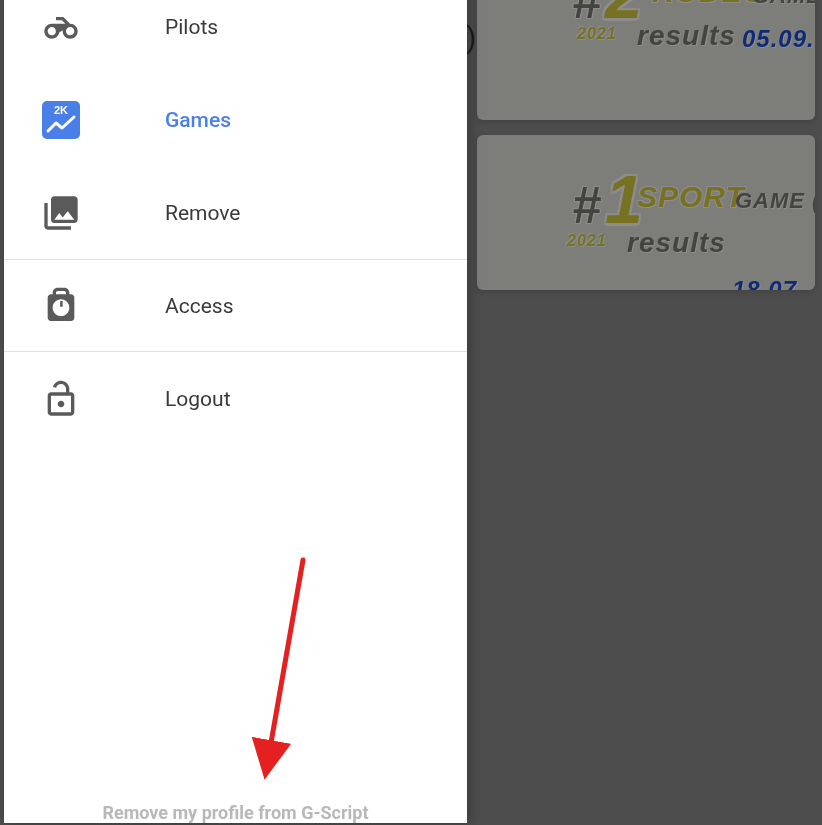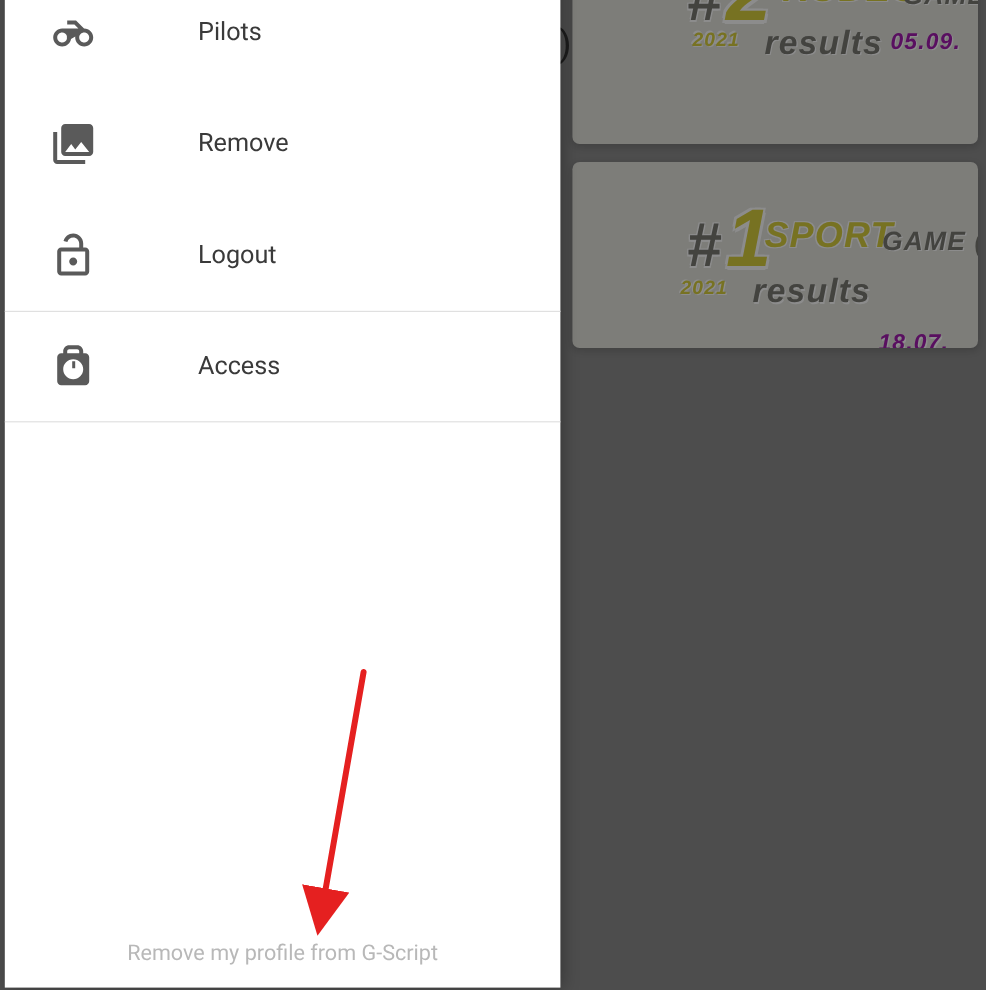--- a/index.html
+++ b/index.html
@@ -76,23 +76,23 @@
       color: #d9cf3f;
       text-shadow: 1px 1px 0 #fff, -1px -1px 0 #fff;
       font-size: 16px;
     }
     .card-results {
       color: #7a7a74;
       font-size: 28px;
       text-shadow: 1px 1px 0 #fff;
     }
     .card-date {
-      color: #a21caf;
+      color: #1d4ed8;
       text-shadow: 1px 1px 0 #fff;
-      font-size: 19px;
+      font-size: 24px;
     }
     .dim {
       position: absolute;
       top: 0;
       left: 0;
       width: 822px;
       height: 825px;
       background: rgba(0,0,0,0.45);
       z-index: 5;
     }
@@ -143,22 +143,22 @@
     }
     .menu-label.active {
       color: #4a7fe8;
       font-weight: 500;
     }
     .footer-link {
       margin-top: auto;
       text-align: center;
       font-size: 18px;
       color: #b8b8b8;
-      padding-bottom: 18px;
       cursor: pointer;
+      font-weight: bold;
     }
     .arrow {
       position: absolute;
       z-index: 20;
       left: 248px;
       top: 555px;
       pointer-events: none;
     }
     .games-icon-box {
       width: 38px;
@@ -212,46 +212,57 @@
 
   <div class="menu-item">
     <span class="menu-icon">
       <svg width="42" height="42" viewBox="0 0 24 24" fill="#5a5a5a">
         <path d="M17.5 10c-.03 0-.05.01-.08.01L13.41 6H9v2h3.59l2 2h-8.1C4.01 10 2 12.02 2 14.5 2 16.99 4.01 19 6.5 19c2.22 0 4.06-1.62 4.42-3.73L13.04 14c-.02.17-.04.33-.04.5 0 2.49 2.01 4.5 4.5 4.5s4.5-2.01 4.5-4.5-2.01-4.5-4.5-4.5zm-8.66 5.26C8.52 16.27 7.58 17 6.5 17 5.12 17 4 15.88 4 14.5S5.12 12 6.5 12c1.08 0 2.02.73 2.34 1.74L8.84 15.26zM17.5 17c-1.38 0-2.5-1.12-2.5-2.5s1.12-2.5 2.5-2.5 2.5 1.12 2.5 2.5-1.12 2.5-2.5 2.5z"></path>
       </svg>
     </span>
     <span class="menu-label">Pilots</span>
   </div>
 
+  <div class="menu-item">
+    <span class="menu-icon">
+      <span class="games-icon-box">
+        <span class="games-icon-text">2K</span>
+        <svg width="38" height="38" viewBox="0 0 38 38" style="position:absolute;top:0;left:0;">
+          <polyline points="6,30 14,22 20,27 32,16" stroke="#fff" stroke-width="3" fill="none" stroke-linecap="round" stroke-linejoin="round"></polyline>
+        </svg>
+      </span>
+    </span>
+    <span class="menu-label active">Games</span>
+  </div>
 
   <div class="menu-item">
     <span class="menu-icon">
       <svg width="40" height="40" viewBox="0 0 24 24" fill="#5a5a5a">
         <path d="M22 16V4c0-1.1-.9-2-2-2H8c-1.1 0-2 .9-2 2v12c0 1.1.9 2 2 2h12c1.1 0 2-.9 2-2zm-11-4l2.03 2.71L16 11l4 5H8l3-4zM2 6v14c0 1.1.9 2 2 2h14v-2H4V6H2z"></path>
       </svg>
     </span>
     <span class="menu-label">Remove</span>
   </div>
 
+  <div class="menu-item bordered">
+    <span class="menu-icon">
+      <svg width="40" height="40" viewBox="0 0 24 24" fill="#5a5a5a">
+        <path d="M13 12.5h-1.5V9H13v3.5zM20 7v12c0 1.1-.9 2-2 2H6c-1.1 0-2-.9-2-2V7c0-1.1.9-2 2-2h1V4c0-1.66 1.34-3 3-3h4c1.66 0 3 1.34 3 3v1h1c1.1 0 2 .9 2 2zM9 5h6V4c0-.55-.45-1-1-1h-4c-.55 0-1 .45-1 1v1zm3 3c-2.76 0-5 2.24-5 5s2.24 5 5 5 5-2.24 5-5-2.24-5-5-5z"></path>
+      </svg>
+    </span>
+    <span class="menu-label">Access</span>
+  </div>
+
   <div class="menu-item">
     <span class="menu-icon">
       <svg width="40" height="40" viewBox="0 0 24 24" fill="#5a5a5a">
         <path d="M12 13c-1.1 0-2 .9-2 2s.9 2 2 2 2-.9 2-2-.9-2-2-2zm6-5h-1V6c0-2.76-2.24-5-5-5-2.28 0-4.27 1.54-4.84 3.75l1.94.5C9.46 3.77 10.66 3 12 3c1.65 0 3 1.35 3 3v2H6c-1.1 0-2 .9-2 2v10c0 1.1.9 2 2 2h12c1.1 0 2-.9 2-2V10c0-1.1-.9-2-2-2zm0 12H6V10h12v10z"></path>
       </svg>
     </span>
     <span class="menu-label">Logout</span>
-  </div>
-
-  <div class="menu-item bordered">
-    <span class="menu-icon">
-      <svg width="40" height="40" viewBox="0 0 24 24" fill="#5a5a5a">
-        <path d="M13 12.5h-1.5V9H13v3.5zM20 7v12c0 1.1-.9 2-2 2H6c-1.1 0-2-.9-2-2V7c0-1.1.9-2 2-2h1V4c0-1.66 1.34-3 3-3h4c1.66 0 3 1.34 3 3v1h1c1.1 0 2 .9 2 2zM9 5h6V4c0-.55-.45-1-1-1h-4c-.55 0-1 .45-1 1v1zm3 3c-2.76 0-5 2.24-5 5s2.24 5 5 5 5-2.24 5-5-2.24-5-5-5z"></path>
-      </svg>
-    </span>
-    <span class="menu-label">Access</span>
   </div>
 
   <div class="footer-link">Remove my profile from G-Script</div>
 </div>
 
 <svg class="arrow" width="80" height="230">
   <defs>
     <marker id="arrowhead" markerWidth="8" markerHeight="8" refX="4" refY="4" orient="auto">
       <polygon points="0 0, 8 4, 0 8" fill="#e52020"></polygon>
     </marker>

